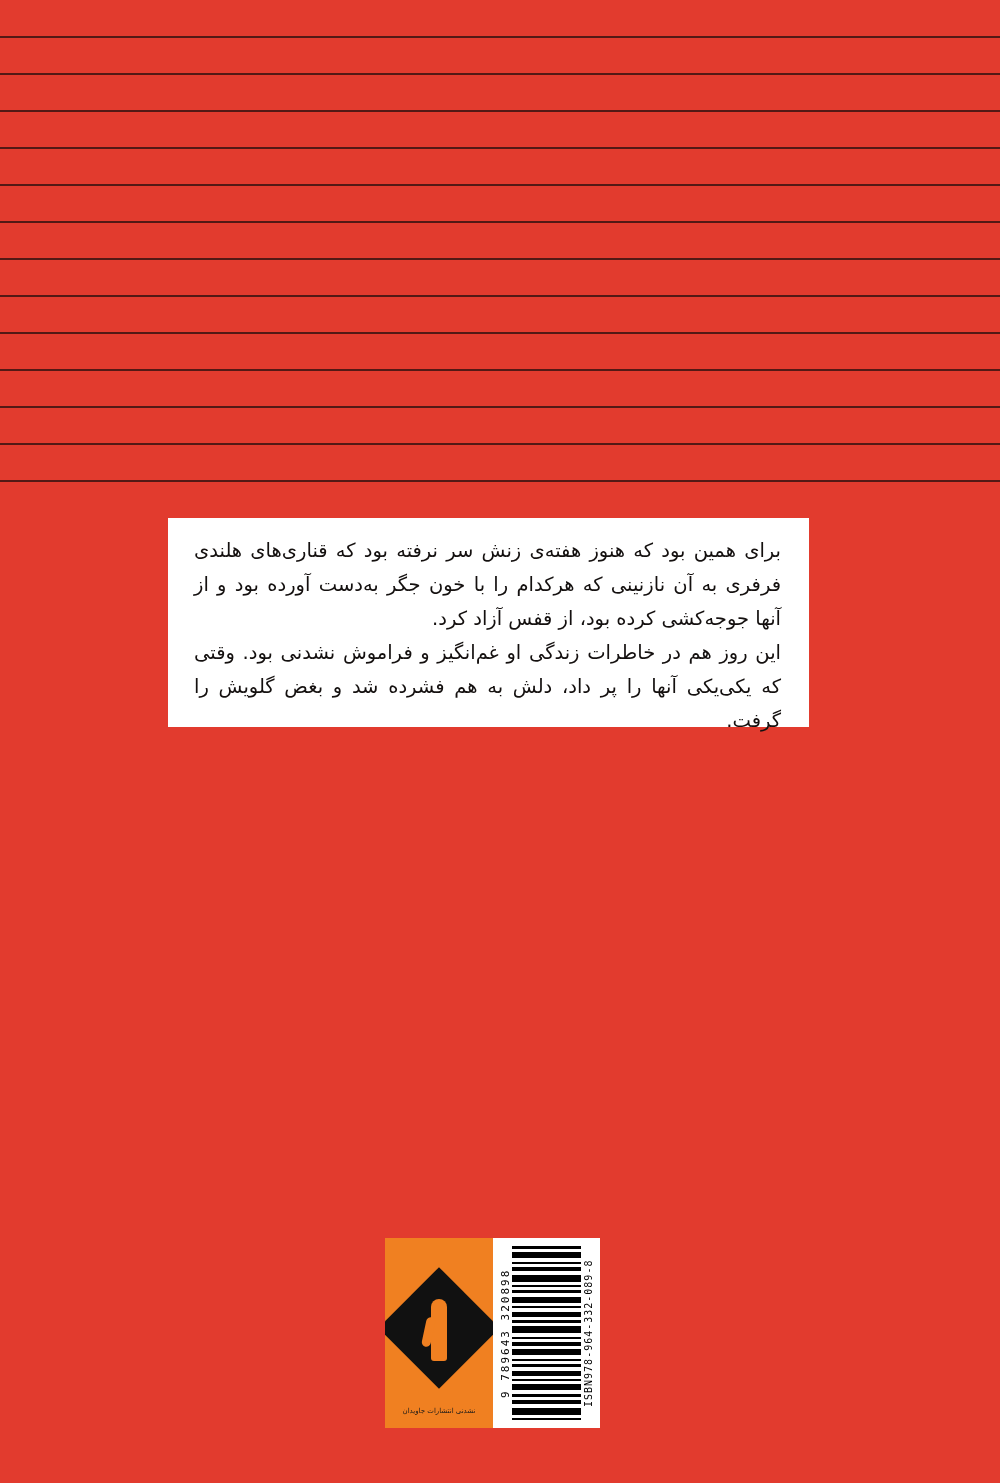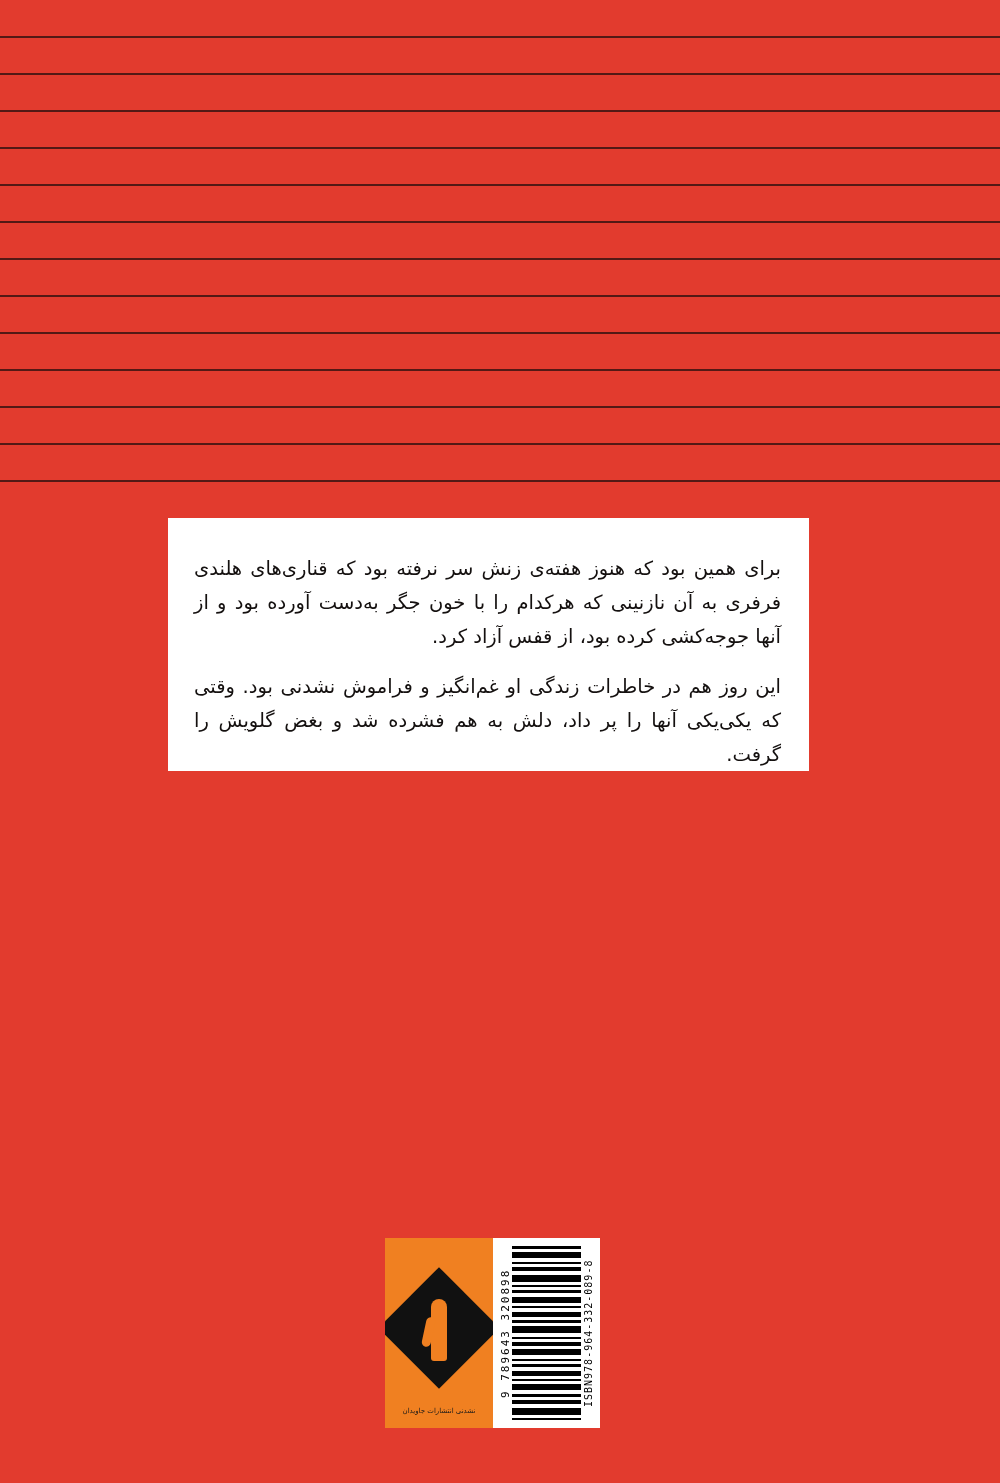--- a/index.html
+++ b/index.html
@@ -32,38 +32,38 @@
     background: #3a1410;
     opacity: 0.85;
   }
 
   
   .textbox {
     position: absolute;
     left: 168px;
     top: 518px;
     width: 641px;
-    height: 253px;
+    height: 209px;
     background: #ffffff;
     box-sizing: border-box;
-    padding: 34px 28px 20px 26px;
+    padding: 16px 28px 20px 26px;
   }
   .textbox p {
     margin: 0;
     color: #14100f;
     font-family: "DejaVu Sans", "Liberation Sans", sans-serif;
     font-size: 19.5px;
     line-height: 34px;
     text-align: justify;
     text-align-last: right;
     direction: rtl;
     letter-spacing: 0;
   }
   .textbox p + p {
-    margin-top: 16px;
+    margin-top: 0;
   }
 
   
   .footer-group {
     position: absolute;
     left: 385px;
     top: 1238px;
     width: 215px;
     height: 190px;
     display: flex;

